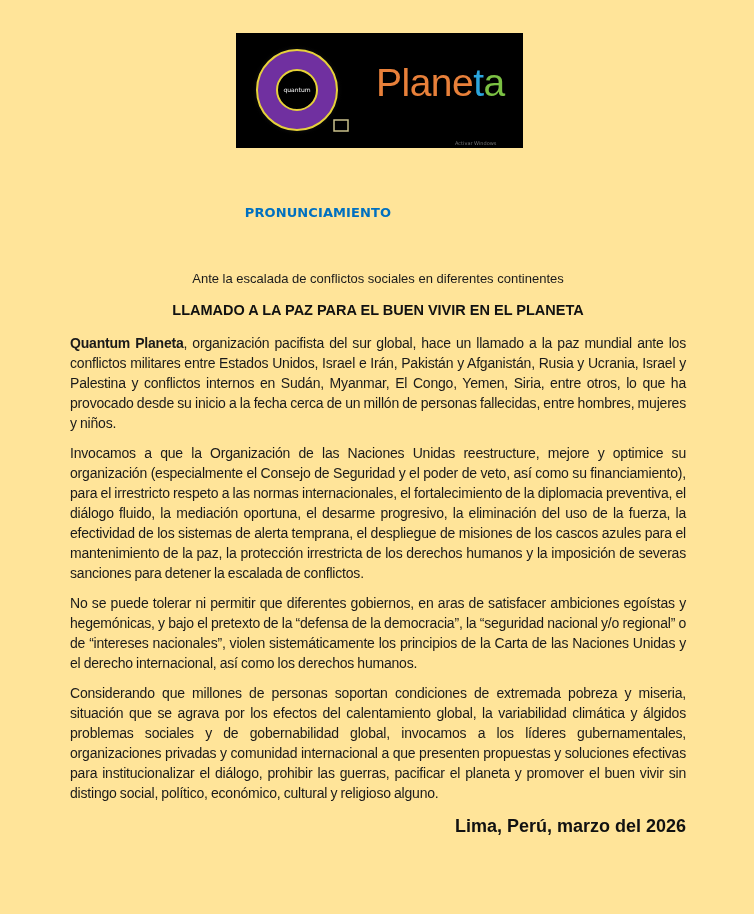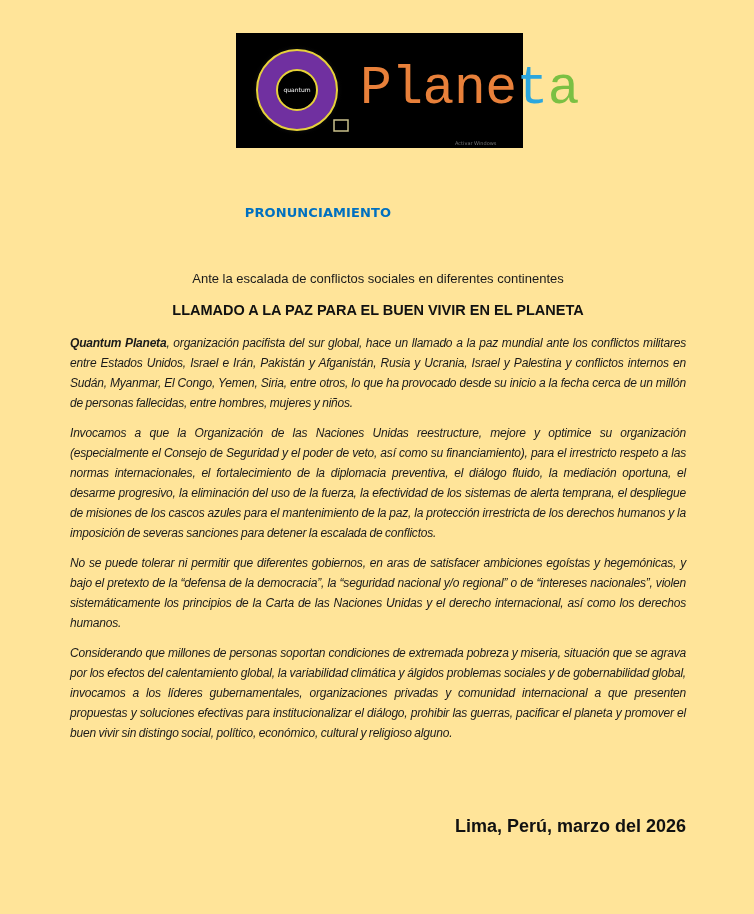--- a/index.html
+++ b/index.html
@@ -20,24 +20,24 @@
       left: 236px;
       top: 33px;
       width: 287px;
       height: 115px;
       background: #000;
       overflow: hidden;
     }
     .logo svg { display: block; }
     .logo-word {
       position: absolute;
-      left: 360px;
+      left: 376px;
       top: 63px;
-      font-family: Liberation Mono, monospace;
-      font-size: 53px;
+      font-family: Liberation Sans, sans-serif;
+      font-size: 39px;
       letter-spacing: -0.5px;
       line-height: 1;
     }
     .logo-word .c1 { color: #E8803A; }
     .logo-word .c2 { color: #2BA6DE; }
     .logo-word .c3 { color: #7BC043; }
     .watermark {
       position: absolute;
       left: 455px;
       top: 140px;
@@ -78,25 +78,24 @@
     }
     .body {
       position: absolute;
       left: 70px;
       top: 333px;
       width: 616px;
     }
     .body p {
       margin: 0 0 10px 0;
       text-align: justify;
-      font-size: 12px;
+      font-size: 14px;
       line-height: 20px;
       letter-spacing: -0.2px;
       word-spacing: -0.5px;
-      font-style: italic;
     }
     .body p b { font-weight: bold; }
     .signature {
       position: absolute;
       right: 68px;
       top: 816px;
       font-size: 18px;
       font-weight: bold;
       color: #111;
     }

